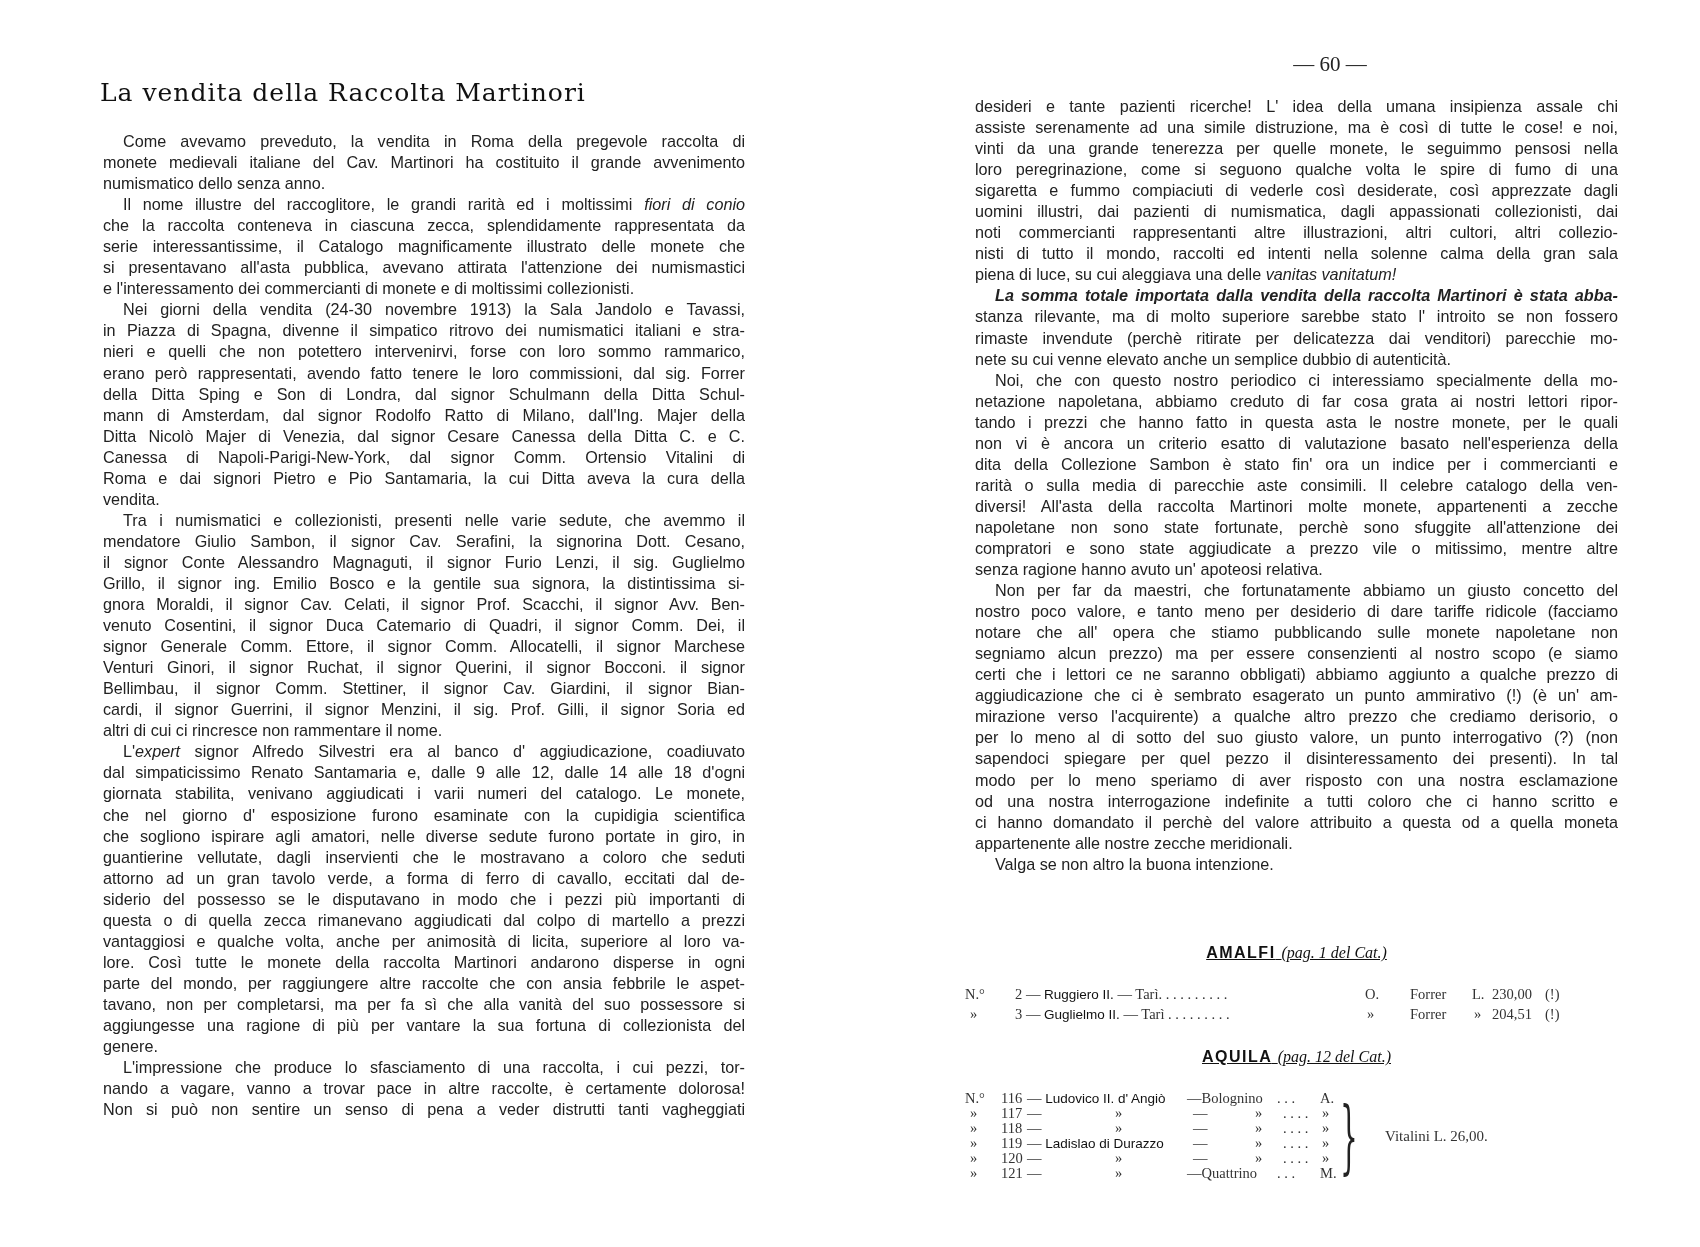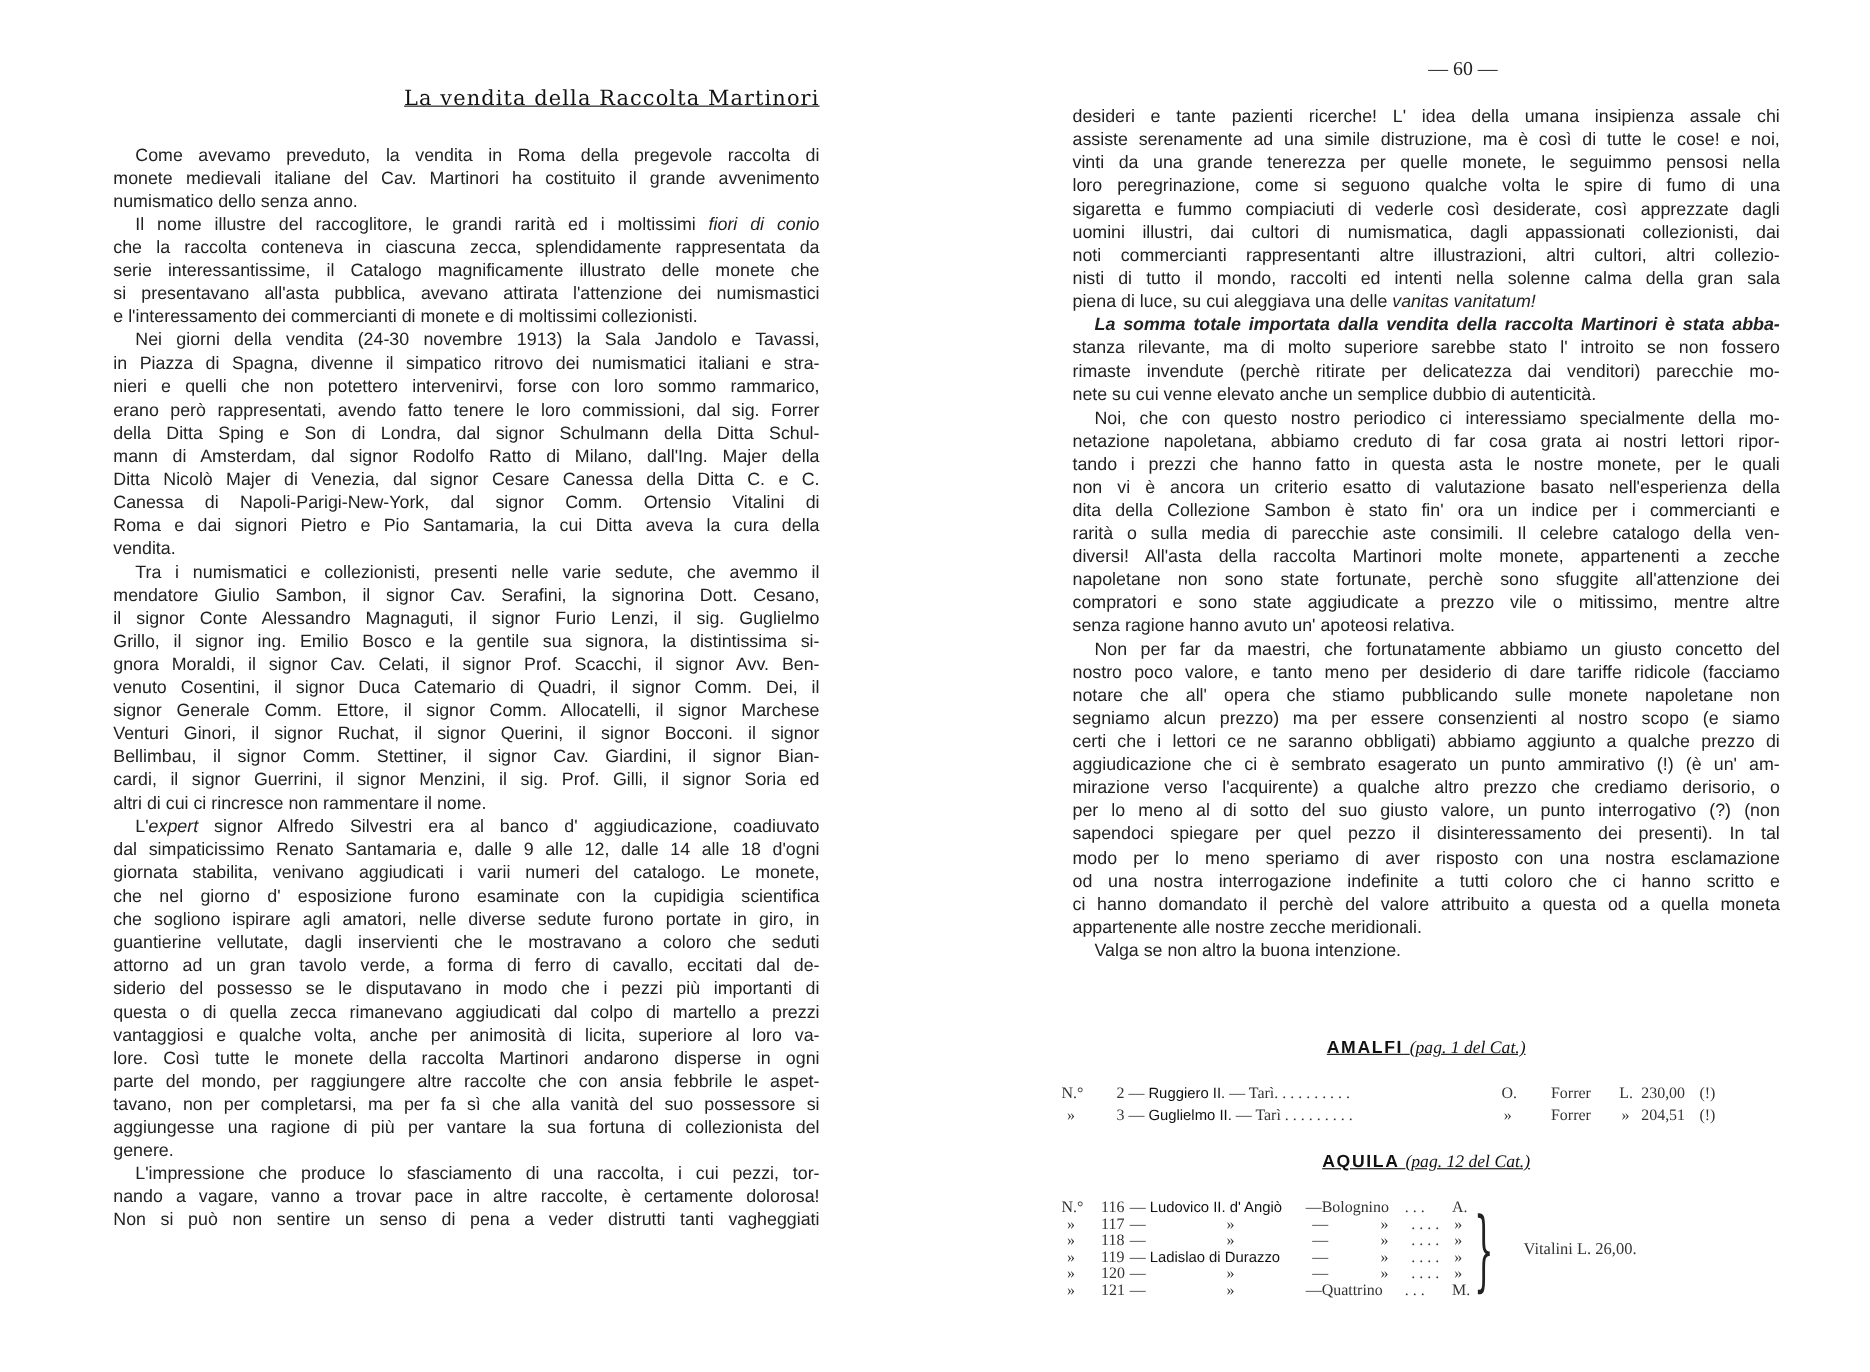--- a/index.html
+++ b/index.html
@@ -1,24 +1,24 @@
 <!DOCTYPE html>
 <html><head>
 <meta charset="utf-8">
 <style>
   html,body{margin:0;padding:0;background:#fff;}
   body{width:1700px;height:1247px;position:relative;overflow:hidden;color:#1e1e1e;
        font-family:"Liberation Sans","DejaVu Sans",sans-serif;}
   .page{position:absolute;top:0;height:1247px;}
   .page-left{left:0;width:850px;}
   .page-right{left:850px;width:850px;}
-  .title{position:absolute;left:100px;width:645px;top:78px;text-align:right;
-         font-family:"DejaVu Serif","Liberation Serif",serif;font-size:19px;letter-spacing:1px;color:#111;text-decoration:underline;}
+  .title{position:absolute;left:100px;width:645px;top:78px;text-align:left;
+         font-family:"DejaVu Serif","Liberation Serif",serif;font-size:25px;letter-spacing:1px;color:#111;}
   .pagenum{position:absolute;left:430px;width:100px;top:52px;text-align:center;
-           font-family:"Liberation Serif",serif;font-size:18px;color:#222;}
+           font-family:"Liberation Serif",serif;font-size:21px;color:#222;}
   .col{position:absolute;font-size:16.2px;line-height:21.05px;color:#222;}
   .col-left{left:103px;width:642px;top:131px;}
   .col-right{left:125px;width:643px;top:96px;}
   .ln{display:block;text-align:justify;text-align-last:justify;white-space:nowrap;}
   .ln.last{text-align-last:left;}
   .ln.ind{padding-left:20px;}
   em{font-style:italic;}
   b.bi{font-weight:bold;font-style:italic;}
   .section-head{position:absolute;text-align:center;left:125px;width:643px;font-weight:bold;
                 font-size:16px;letter-spacing:1.5px;color:#111;text-decoration:underline;}
@@ -85,21 +85,21 @@
 </div>
 
 <div class="page page-right">
   <div class="pagenum">— 60 —</div>
   <div class="col col-right">
     <span class="ln">desideri e tante pazienti ricerche! L' idea della umana insipienza assale chi</span>
     <span class="ln">assiste serenamente ad una simile distruzione, ma è così di tutte le cose! e noi,</span>
     <span class="ln">vinti da una grande tenerezza per quelle monete, le seguimmo pensosi nella</span>
     <span class="ln">loro peregrinazione, come si seguono qualche volta le spire di fumo di una</span>
     <span class="ln">sigaretta e fummo compiaciuti di vederle così desiderate, così apprezzate dagli</span>
-    <span class="ln">uomini illustri, dai cultori di numismatica, dagli appassionati collezionisti, dai</span>
+    <span class="ln">uomini illustri, dai pazienti di numismatica, dagli appassionati collezionisti, dai</span>
     <span class="ln">noti commercianti rappresentanti altre illustrazioni, altri cultori, altri collezio-</span>
     <span class="ln">nisti di tutto il mondo, raccolti ed intenti nella solenne calma della gran sala</span>
     <span class="ln last"><span>piena di luce, su cui aleggiava una delle </span><em>vanitas vanitatum!</em></span>
     <span class="ln ind"><b class="bi">La somma totale importata dalla vendita della raccolta Martinori è stata abba-</b></span>
     <span class="ln">stanza rilevante, ma di molto superiore sarebbe stato l' introito se non fossero</span>
     <span class="ln">rimaste invendute (perchè ritirate per delicatezza dai venditori) parecchie mo-</span>
     <span class="ln last">nete su cui venne elevato anche un semplice dubbio di autenticità.</span>
     <span class="ln ind">Noi, che con questo nostro periodico ci interessiamo specialmente della mo-</span>
     <span class="ln">netazione napoletana, abbiamo creduto di far cosa grata ai nostri lettori ripor-</span>
     <span class="ln">tando i prezzi che hanno fatto in questa asta le nostre monete, per le quali</span>

